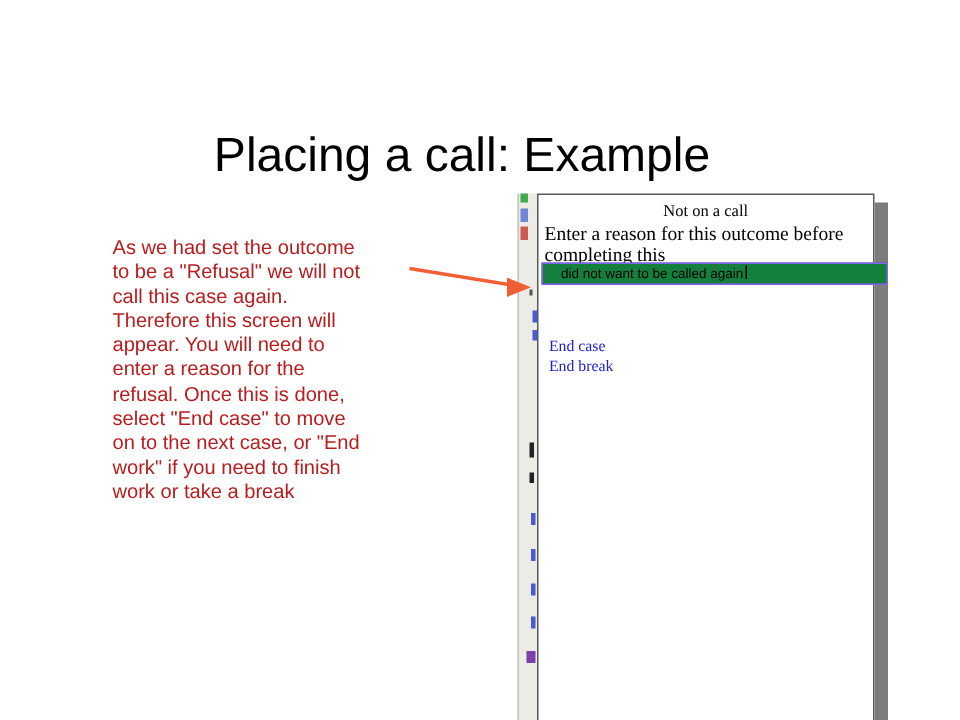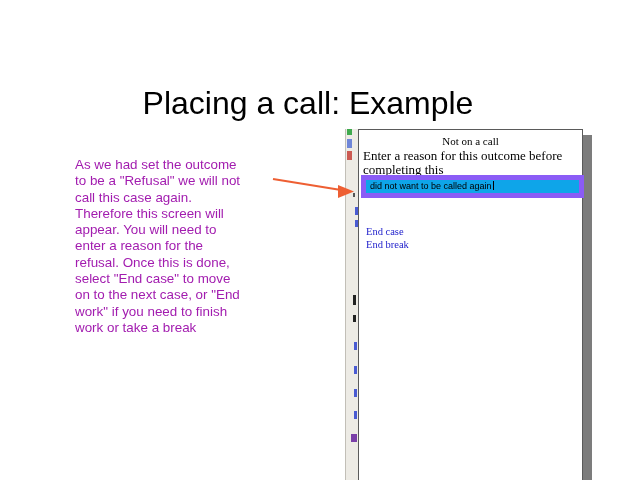--- a/index.html
+++ b/index.html
@@ -8,21 +8,21 @@
     font-family:"Liberation Sans",sans-serif;
     margin-top:44px;
   }
   .slide-title{
     position:absolute;left:0;top:41px;width:616px;text-align:center;
     font-size:32px;font-weight:400;color:#000000;letter-spacing:0px;
     font-family:"Liberation Sans",sans-serif;white-space:nowrap;
   }
   .body-text{
     position:absolute;left:75px;top:113px;width:200px;
-    font-size:13.4px;line-height:16.3px;color:#a21caf;
+    font-size:13.4px;line-height:16.3px;color:#b91c1c;
     white-space:pre-line;
   }
   .arrow-svg{position:absolute;left:270px;top:128px;z-index:10;}
   
   .bg-sliver{
     position:absolute;left:345px;top:85px;width:13px;height:377px;
     background:#edebe5;border-left:1px solid #c2bfb7;z-index:1;
   }
   .bg-sliver .mark{position:absolute;}
   
@@ -36,23 +36,23 @@
   .popup-title{
     position:absolute;left:0;top:5px;width:100%;text-align:center;
     font-size:11px;
   }
   .popup-prompt{
     position:absolute;left:4px;top:19px;width:214px;
     font-size:13px;line-height:13.5px;white-space:pre-line;
   }
   .fake-input{
     position:absolute;left:2px;top:45px;width:205px;height:13px;
-    border:5px solid #8b5cf6;background:#0ea5e9;
+    border:1px solid #8b5cf6;background:#15803d;
     font-family:"Liberation Sans",sans-serif;font-size:9px;line-height:13px;
-    padding:0 4px;white-space:nowrap;overflow:hidden;cursor:text;
+    padding:0 12px;white-space:nowrap;overflow:hidden;cursor:text;
   }
   .caret{
     display:inline-block;width:1px;height:9px;background:#000;
     vertical-align:-1px;margin-left:1px;
   }
   .popup-links{position:absolute;left:7px;top:95px;font-size:10.5px;line-height:13px;}
   .popup-links a{display:block;color:#2222cc;cursor:pointer;margin-bottom:0px;}
 </style>
 </head>
 <body>

